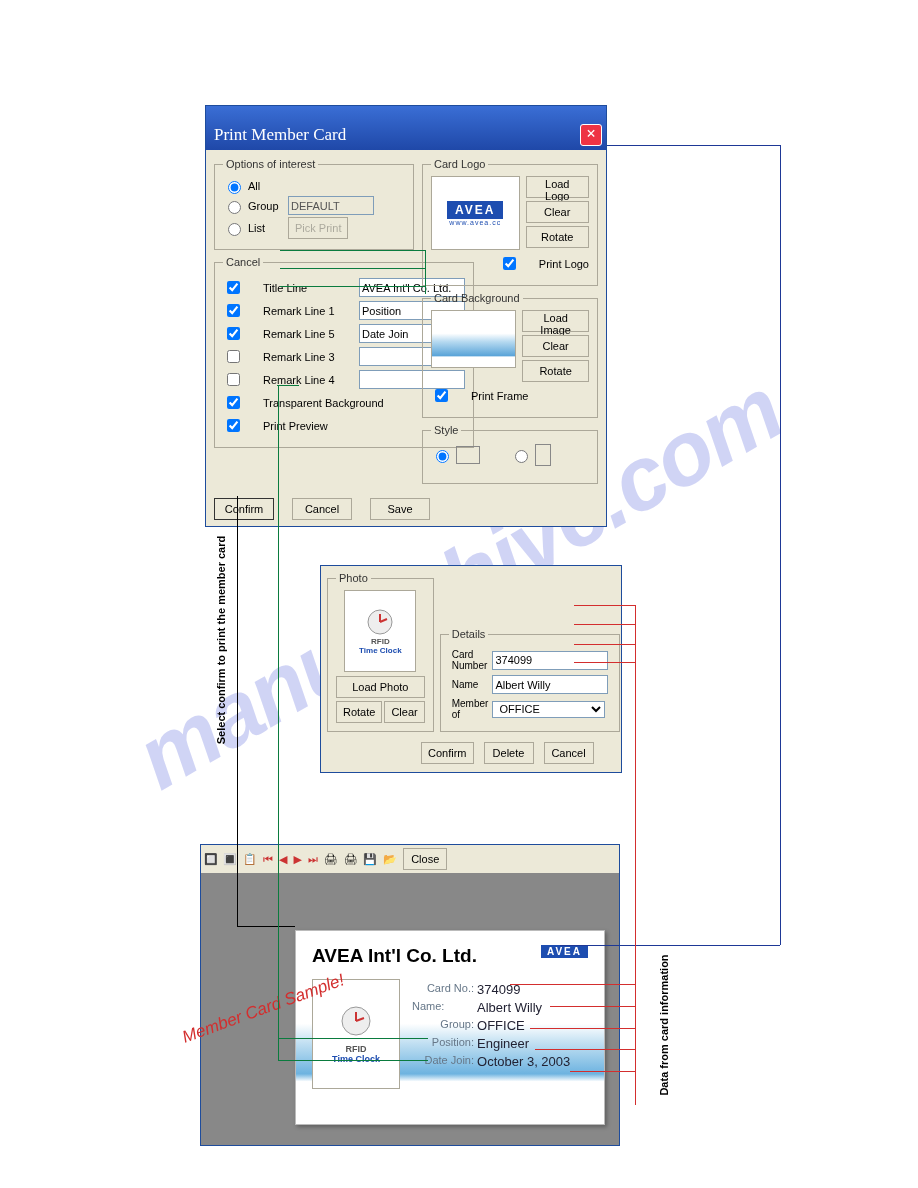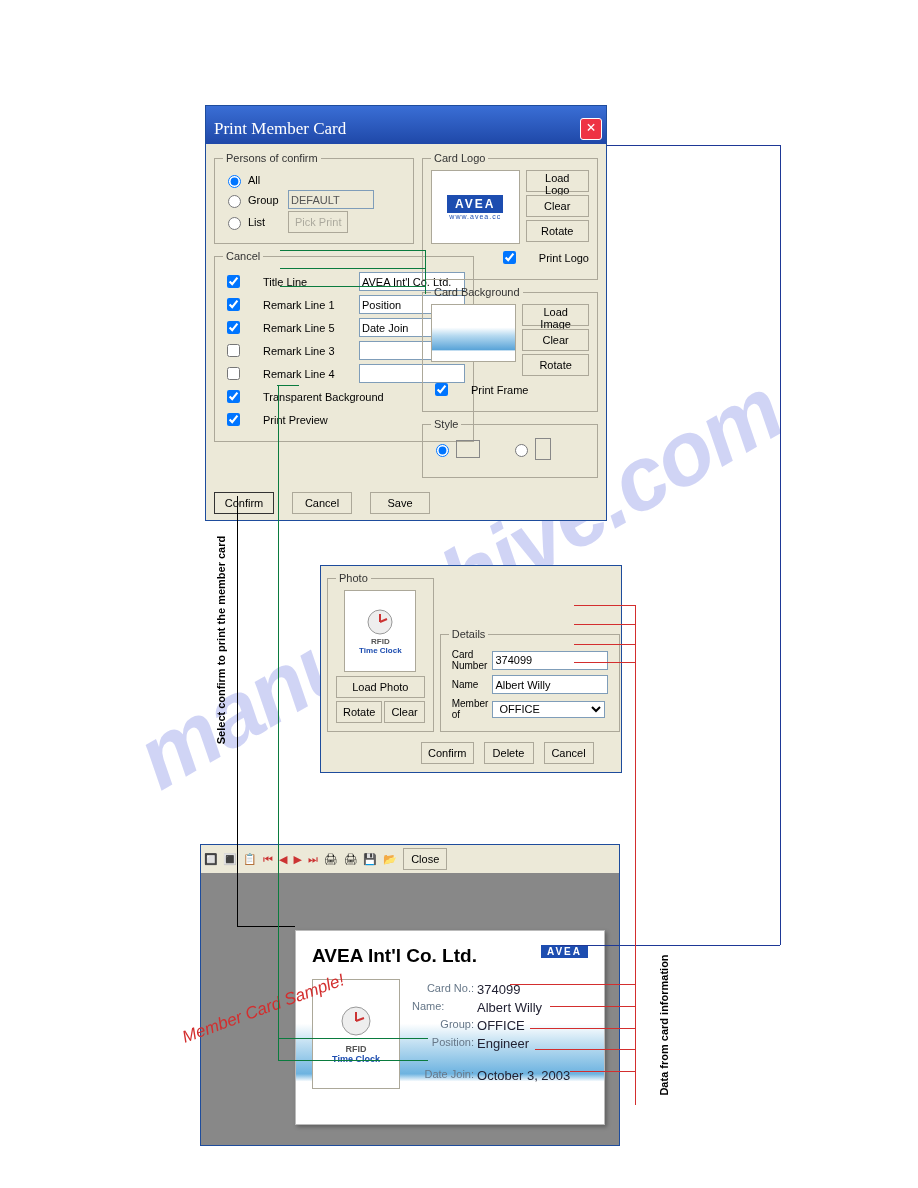--- a/index.html
+++ b/index.html
@@ -1,18 +1,18 @@
 <!DOCTYPE html>
 <html><head>
 <meta charset="utf-8">
 <style>
   body { margin:0; font-family: Arial, sans-serif; font-size:11px; background:#fff; position:relative; width:918px; height:1188px; }
   .watermark{position:absolute; left:50%; top:50%; transform:translate(-50%,-60%) rotate(-30deg); font-size:90px; font-weight:bold; color:#4957d8; opacity:.25; font-style:italic; pointer-events:none; letter-spacing:-2px;}
   .win{position:absolute; background:#ece9d8; border:1px solid #1e4c9c;}
-  .titlebar{background:linear-gradient(#3a6ed5,#1f48a8); color:#fff; display:flex; align-items:center; justify-content:space-between; padding:12px 4px 4px 8px; font-family:Georgia,serif; font-size:17px;}
+  .titlebar{background:linear-gradient(#3a6ed5,#1f48a8); color:#fff; display:flex; align-items:center; justify-content:space-between; padding:18px 4px 4px 8px; font-family:Georgia,serif; font-size:17px;}
   .closebtn{width:20px; height:20px; background:#e34; border:1px solid #fff; border-radius:3px; color:#fff; font-weight:bold; text-align:center; line-height:18px;}
   fieldset{border:1px solid #aca899; margin:0; padding:6px 8px 8px 8px;}
   legend{padding:0 3px; font-size:11px; color:#333;}
   .radio{display:flex; align-items:center; gap:4px; margin:2px 0;}
   .chk{display:flex; align-items:center; gap:20px; margin:4px 0;}
   input[type=text], select{font-size:11px; border:1px solid #7f9db9; height:17px; padding:0 2px; background:#fff;}
   .btn{background:#ece9d8; border:1px solid #aca899; min-width:60px; height:22px; font-size:11px;}
   .lbl{display:inline-block;}
   .logo-box{background:#fff; border:1px solid #aca899; display:flex; flex-direction:column; align-items:center; justify-content:center;}
   .avea-logo{background:#1d4db0; color:#fff; font-weight:bold; letter-spacing:2px; padding:2px 8px; font-size:12px;}
@@ -30,21 +30,21 @@
 <div class="watermark">manualshive.com</div>
 
 <div class="win" style="left:205px; top:105px; width:400px;">
   <div class="titlebar">
     <span>Print Member Card</span>
     <span class="closebtn">×</span>
   </div>
   <div style="padding:8px; display:flex; gap:8px;">
     <div style="width:200px;">
       <fieldset>
-        <legend>Persons of confirm</legend>
+        <legend>Options of interest</legend>
         <label class="radio">
             <input type="radio" checked="" style="">
             <span>All</span>
           </label>
         <label class="radio">
             <input type="radio" style="">
             <span style="width:36px">Group</span>
           <input type="text" disabled="" style="width: 80px; background: rgb(236, 233, 216);" value="DEFAULT">
         </label>
         <label class="radio">
@@ -220,21 +220,21 @@
           <path d="M17 17 L17 8 M17 17 L25 14" stroke="#c33" stroke-width="2"></path>
         </svg>
       <div style="font-size:9px;font-weight:bold;color:#555;margin-top:6px">RFID</div>
       <div style="font-size:9px;font-weight:bold;color:#1d4db0">Time Clock</div>
     </div>
     <div style="font-size:11px; color:#445; flex:1;">
       <div style="display:flex;margin:3px 0"><span style="width:62px;text-align:right;color:#678">Card No.:</span>&nbsp;<span style="font-size:13px;color:#223">374099</span></div>
       <div style="display:flex;margin:3px 0"><span style="width:62px;text-align:left;color:#678">Name:</span>&nbsp;<span style="font-size:13px;color:#223">Albert Willy</span></div>
       <div style="display:flex;margin:3px 0"><span style="width:62px;text-align:right;color:#678">Group:</span>&nbsp;<span style="font-size:13px;color:#223">OFFICE</span></div>
       <div style="display:flex;margin:3px 0"><span style="width:62px;text-align:right;color:#678">Position:</span>&nbsp;<span style="font-size:13px;color:#223">Engineer</span></div>
-      <div style="display:flex;margin:17px 0"><span style="width:62px;text-align:right;color:#678">Date Join:</span>&nbsp;<span style="font-size:13px;color:#223">October 3, 2003</span></div>
+      <div style="display:flex;margin:3px 0"><span style="width:62px;text-align:right;color:#678">Date Join:</span>&nbsp;<span style="font-size:13px;color:#223">October 3, 2003</span></div>
     </div>
   </div>
 </div>
 
 <div class="annot" style="left:215px; top:770px; transform:rotate(-90deg); transform-origin:left top; width:260px; text-align:center; font-weight:bold; font-size:11px;">Select confirm to print the member card</div>
 
 <div class="annot annot-red" style="left:178px; top:1000px; transform:rotate(-20deg); font-size:17px; font-style:italic; text-align:center; line-height:1.1;">Member Card Sample!</div>
 
 <div class="annot" style="left:658px; top:1105px; transform:rotate(-90deg); transform-origin:left top; width:160px; text-align:center; font-weight:bold; font-size:11px;">Data from card information</div>
 

